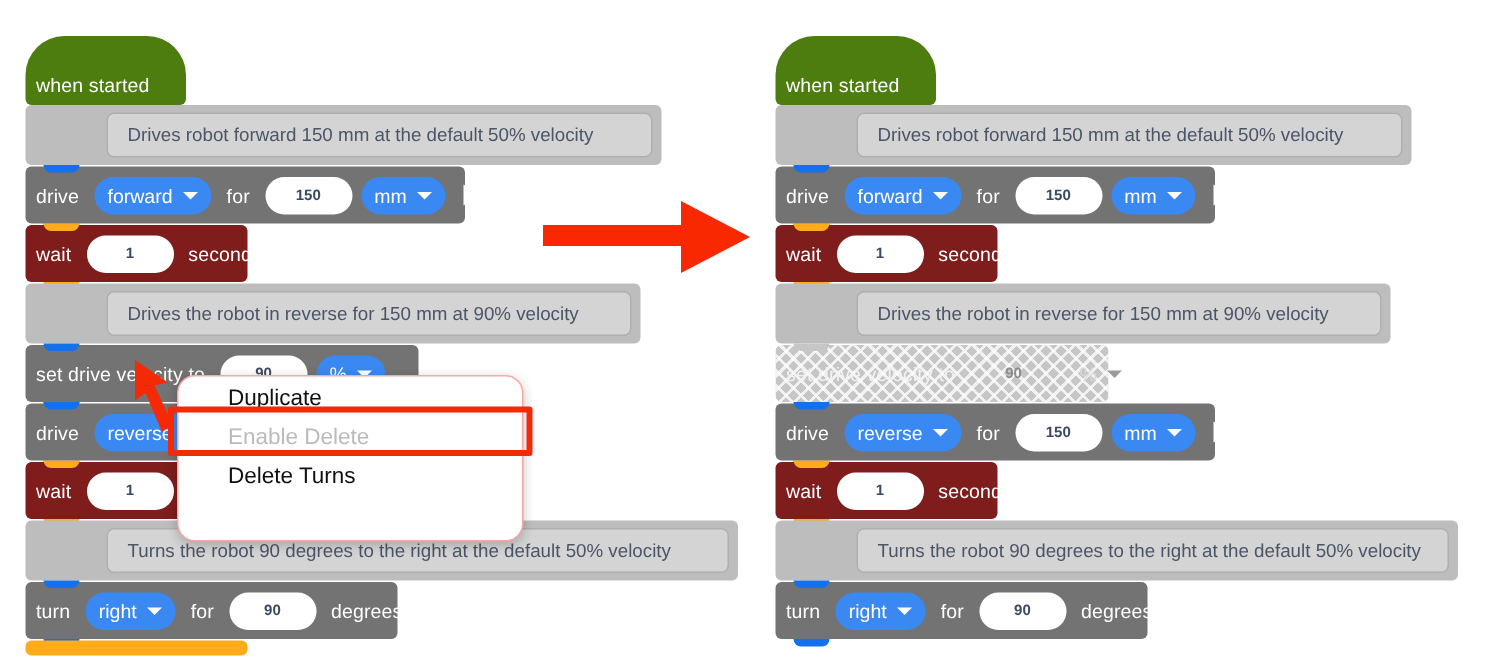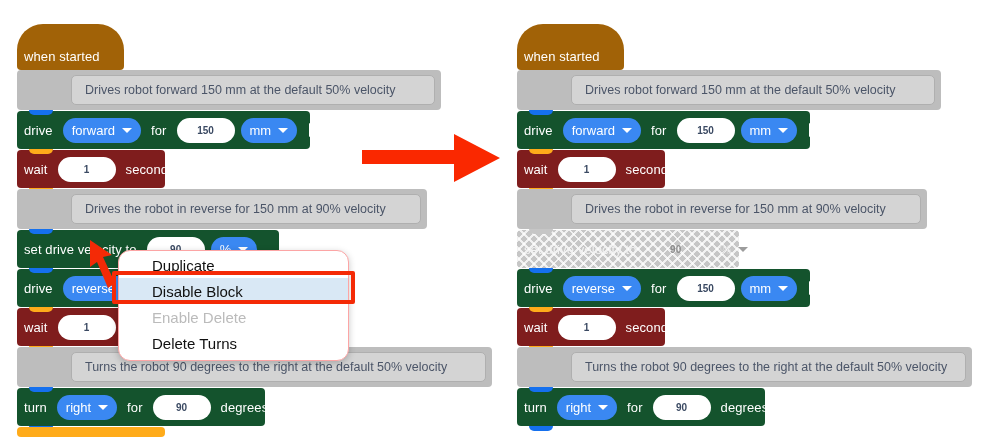--- a/index.html
+++ b/index.html
@@ -35,25 +35,25 @@
     border-bottom-right-radius:7px;
   }
   .blk .nub{
     position:absolute;
     bottom:-5px;left:12px;
     width:24px;height:5px;
     border-bottom-left-radius:7px;
     border-bottom-right-radius:7px;
   }
 
-  .c-blue  {background:#14532d;text-align:right;}
+  .c-blue  {background:#737373;text-align:right;}
   .c-blue  .notch,.c-blue  .nub{background:#1570EE;}
   .c-orange{background:#7f1d1d;}
   .c-orange .notch,.c-orange .nub{background:#FFAB1A;}
-  .c-yellow{background:#a16207;}
+  .c-yellow{background:#4d7c0f;}
   .c-yellow .notch,.c-yellow .nub{background:#FFC000;}
 
   
   .hat{
     border-top-left-radius:26px;
     border-top-right-radius:26px;
   }
 
   .lbl{padding:0 7px;font-size:13px;color:#fff;letter-spacing:.1px;}
 
@@ -274,21 +274,20 @@
     <span class="lbl">for</span>
     <div class="num">90</div>
     <span class="lbl">degrees</span>
     <span class="play" style="border-top-width:6px;border-bottom-width:6px;border-left-width:9px;margin:0 6px 0 2px;"></span>
   </div>
 
   <div style="position:absolute;left:17px;top:427px;width:148px;height:10px;background:#FFAB1A;border-radius:4px;"></div>
 
   <div id="context-menu">
     <div class="mi">Duplicate</div>
-    <div class="mi sel">Disable Block</div>
     <div class="mi dis">Enable Delete</div>
     <div class="mi">Delete Turns</div>
   </div>
 
   <div id="menu-highlight"></div>
 
   <svg id="pointer-arrow" width="40" height="52" viewBox="0 0 40 52">
     <polygon points="2,2 24,17 15,19 27,45 20,50 9,24 2,29" fill="#F42A06"></polygon>
   </svg>
 

